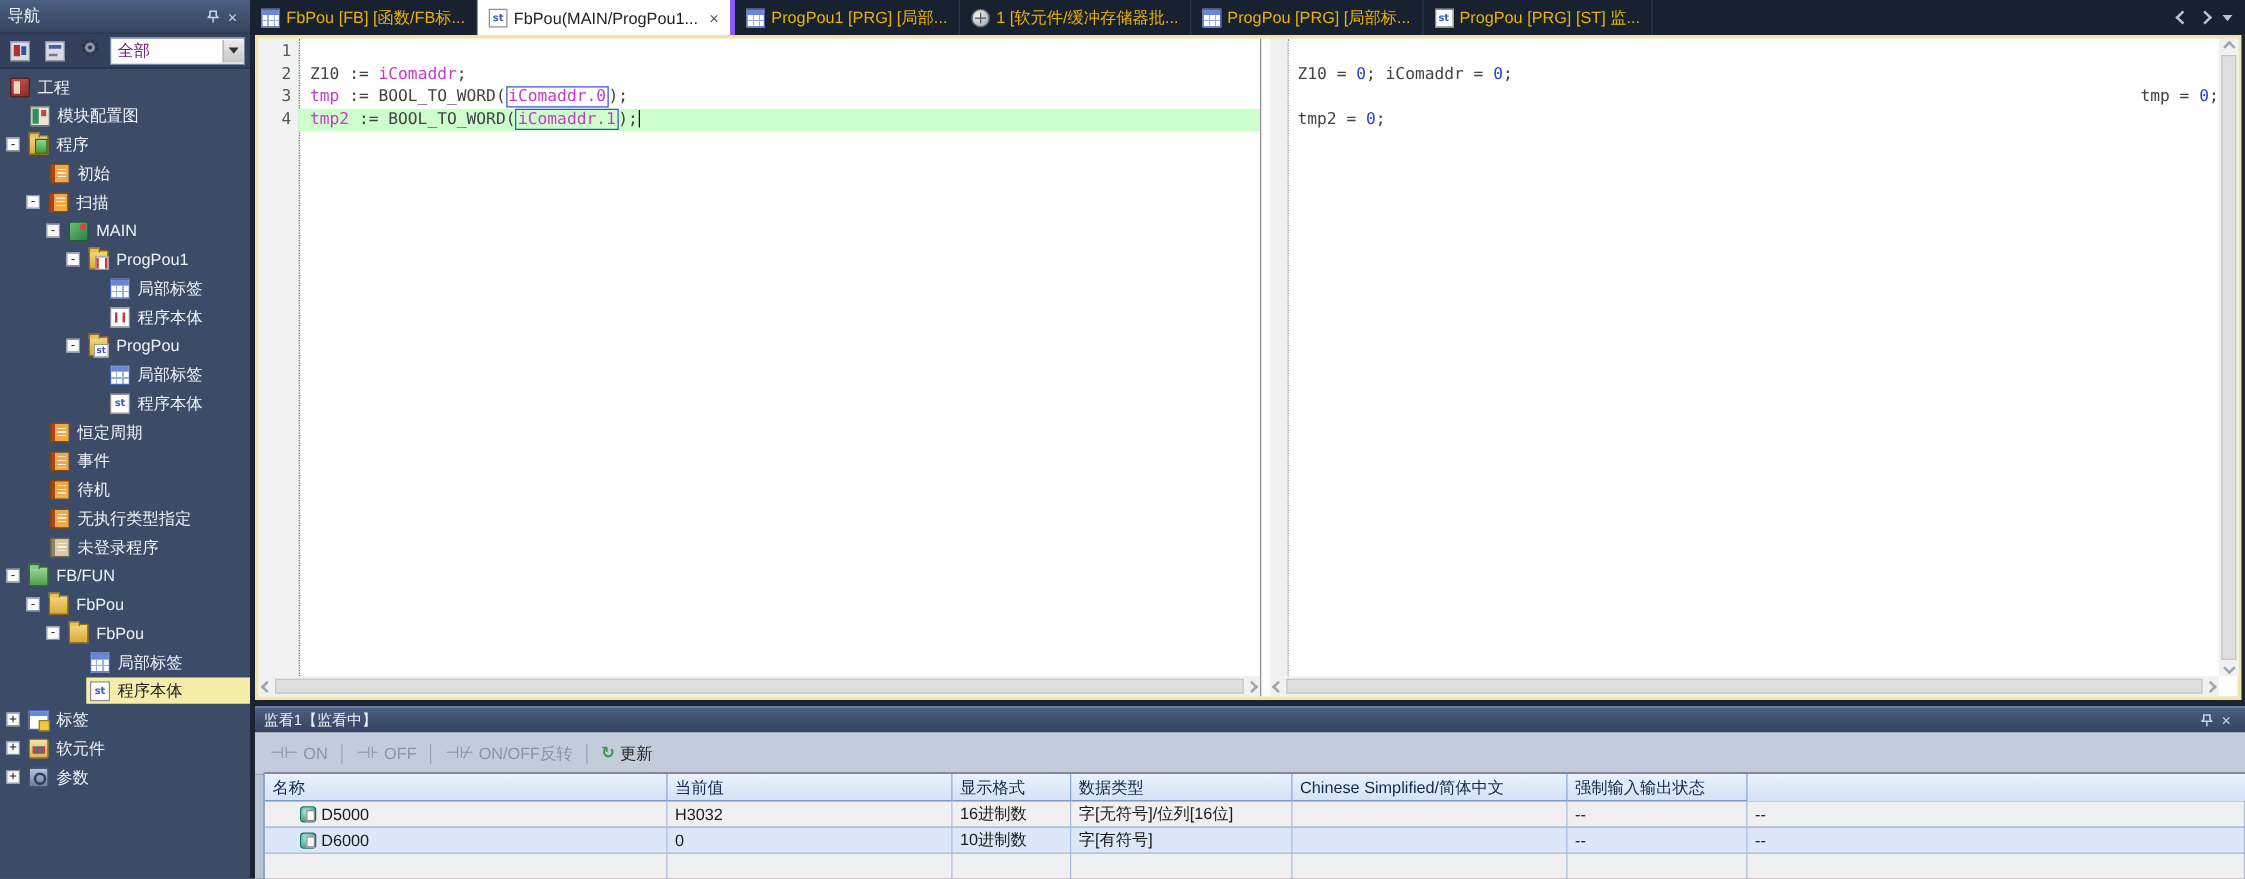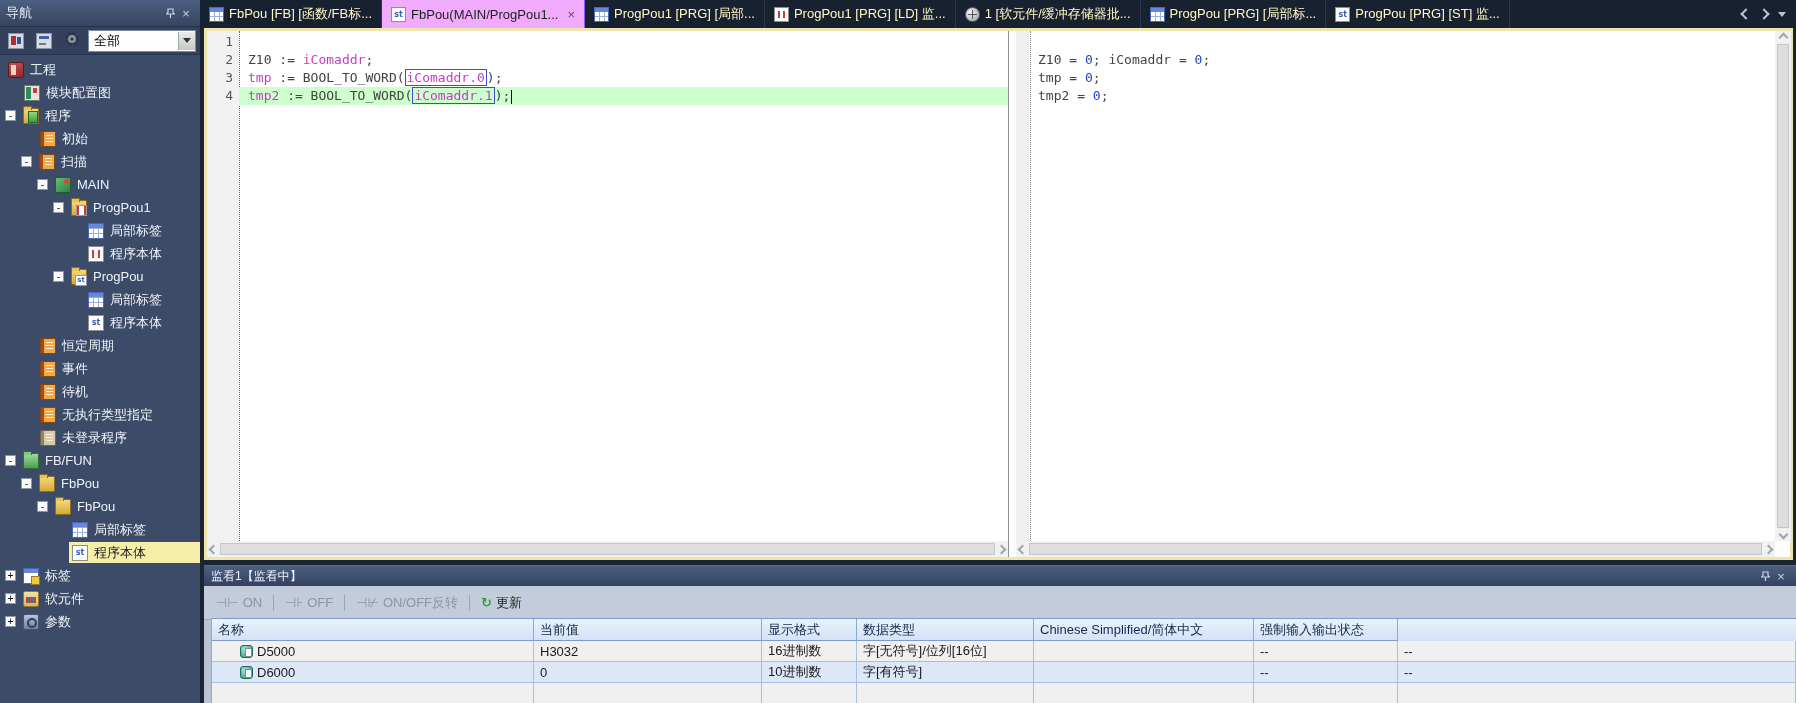--- a/index.html
+++ b/index.html
@@ -9,36 +9,36 @@
 
   
   .nav-panel{left:0;top:0;width:200px;height:703px;background:#3C4C68;z-index:2}
   .nav-title-bar{height:26px;background:linear-gradient(#4C5F82,#36445F);display:flex;align-items:center;
       padding:0 6px;color:#E9EFF8;font-size:13px;border-bottom:1px solid #26324A}
   .nav-title{flex:1}
   .winbtn{width:16px;height:16px;display:flex;align-items:center;justify-content:center;color:#C9D4E4;font-size:13px;cursor:default}
   .nav-toolbar{height:27px;background:#33415C;border-bottom:1px solid #273350;display:flex;align-items:center;gap:4px;padding:0 4px}
   .tbtn{width:22px;height:21px;display:flex;align-items:center;justify-content:center;border:1px solid transparent}
   .nav-combo{flex:1;height:20px;background:#FDFDFD;border:1px solid #7A8AA0;display:flex;align-items:center}
-  .combo-val{flex:1;padding:0 5px;font-size:13px;color:#000000}
+  .combo-val{flex:1;padding:0 5px;font-size:13px;color:#701a75}
   .combo-btn{width:16px;height:18px;background:linear-gradient(#ECECEC,#C6C6C6);border-left:1px solid #9AA;display:flex;align-items:center;justify-content:center}
   .tri-down{width:0;height:0;border-left:4px solid transparent;border-right:4px solid transparent;border-top:5px solid #333}
   .nav-tree{position:absolute;top:56px;left:0;right:0;bottom:0;overflow:hidden;padding-top:2px}
   .tree-row{display:flex;align-items:center;height:23px;font-size:13px;color:#EDF2F9;white-space:nowrap}
   .expander{width:11px;height:11px;background:#FBFBFB;border:1px solid #8A97AB;color:#1A1A1A;
       font:10px/9px "DejaVu Sans Mono",monospace;text-align:center;margin-right:4px;flex:none;box-sizing:border-box}
   .tree-inner{display:flex;align-items:center;gap:6px;flex:1;height:21px;padding:0 3px}
   .tree-inner.selected{background:#F6EDA9;color:#222}
 
   
   .tab-bar{left:200px;top:0;right:0;height:28px;background:#17212F;display:flex;align-items:stretch}
   .tab-strip{display:flex;flex:1;overflow:hidden}
-  .tab{display:flex;align-items:center;gap:5px;padding:0 9px;font-size:13px;color:#fef9c3;
+  .tab{display:flex;align-items:center;gap:5px;padding:0 9px;font-size:13px;color:#eab308;
       border-right:1px solid #2A3850;max-width:232px;white-space:nowrap}
-  .tab.active{background:#f0abfc;color:#1E1E1E;border-right:1px solid #8b5cf6}
+  .tab.active{background:#ffffff;color:#1E1E1E;border-right:4px solid #8b5cf6}
   .tab-label{overflow:hidden;text-overflow:ellipsis}
   .tab-close{margin-left:4px;color:#555;font-size:13px}
   .tab-controls{display:flex;align-items:center;gap:10px;padding:0 10px}
 
   
   .editor-frame{left:204px;top:28px;width:1589px;height:532px;border:3px solid #EFE4AE;background:#fff;box-sizing:border-box}
   .code-pane{left:0;top:0;width:801px;height:526px;background:#fff}
   .gutter-col{left:0;top:0;width:32px;bottom:16px;background:#F2F2F2;border-right:1px dotted #3C8C3C}
   .code-lines{left:0;top:2px;right:0}
   .code-line{display:flex;height:18px;line-height:18px;font-family:"DejaVu Sans Mono","Liberation Mono",monospace;font-size:13px}
@@ -347,24 +347,20 @@
       <div class="tab active">
         <span class="icon i-st-icon small"></span>
         <span class="tab-label">FbPou(MAIN/ProgPou1...</span>
         <span class="tab-close">×</span>
       </div>
       <div class="tab">
         <span class="icon i-label-table-icon small"></span>
         <span class="tab-label">ProgPou1 [PRG] [局部...</span>
       </div>
       <div class="tab">
-        <span class="icon i-ld-icon small"></span>
-        <span class="tab-label">ProgPou1 [PRG] [LD] 监...</span>
-      </div>
-      <div class="tab">
         <span class="icon i-device-monitor-icon small"></span>
         <span class="tab-label">1 [软元件/缓冲存储器批...</span>
       </div>
       <div class="tab">
         <span class="icon i-label-table-icon small"></span>
         <span class="tab-label">ProgPou [PRG] [局部标...</span>
       </div>
       <div class="tab">
         <span class="icon i-st-icon small"></span>
         <span class="tab-label">ProgPou [PRG] [ST] 监...</span>
@@ -408,21 +404,21 @@
   <div class="abs monitor-pane">
     <div class="abs mon-gutter"></div>
     <div class="abs mon-lines" id="mon-lines">
         <div class="code-line">
           <span class="code-text" style="padding-left: 0px;"></span>
         </div>
         <div class="code-line">
           <span class="code-text" style="padding-left: 0px;"><span class="tok-plain">Z10 = </span><span class="tok-value">0</span><span class="tok-plain">; iComaddr = </span><span class="tok-value">0</span><span class="tok-plain">;</span></span>
         </div>
         <div class="code-line">
-          <span class="code-text" style="padding-left: 0px;"><span class="tok-plain">tmp = </span><span class="tok-value">0</span><span class="tok-plain">;</span></span>
+          <span class="code-text" style="padding-left: 0px; text-align: right;"><span class="tok-plain">tmp = </span><span class="tok-value">0</span><span class="tok-plain">;</span></span>
         </div>
         <div class="code-line">
           <span class="code-text" style="padding-left: 0px;"><span class="tok-plain">tmp2 = </span><span class="tok-value">0</span><span class="tok-plain">;</span></span>
         </div>
       </div>
     <div class="abs hscroll">
       <span class="chev left"></span>
       <span class="sb-thumb-h"></span>
       <span class="chev right"></span>
     </div>

